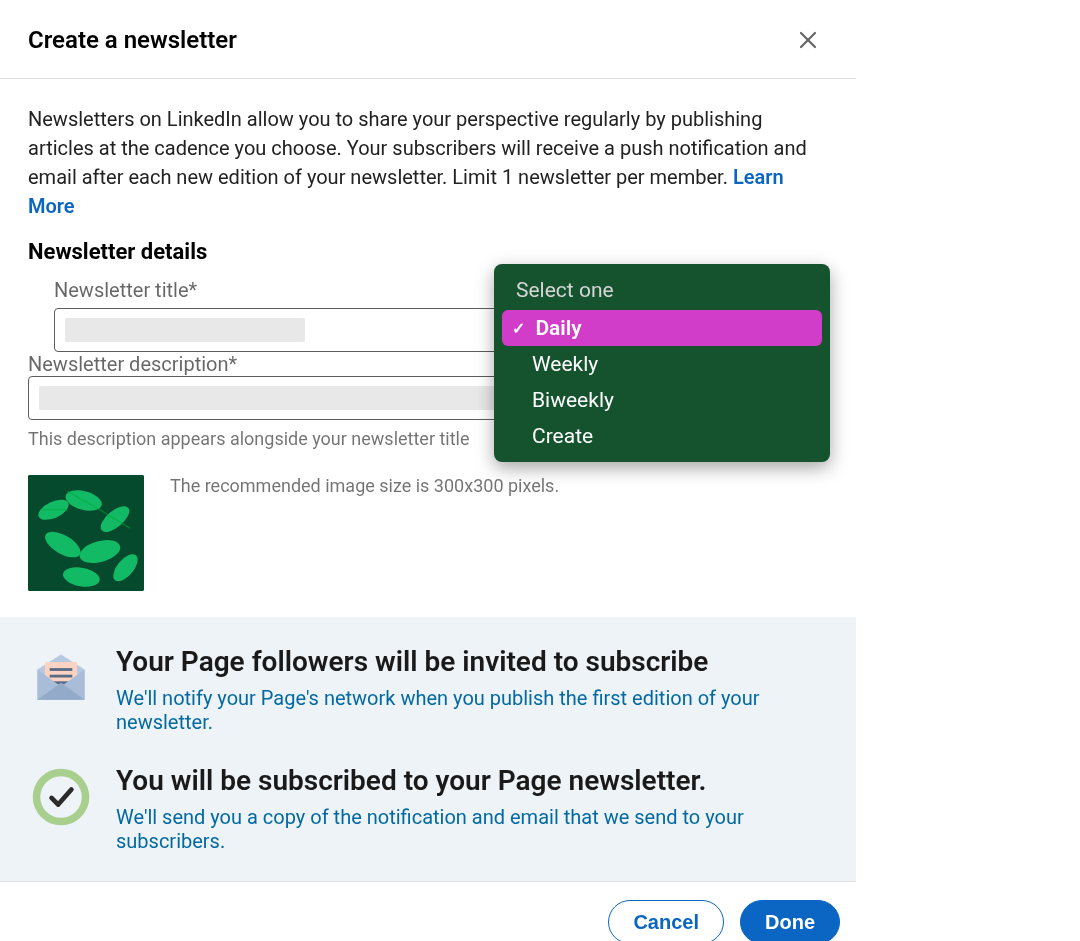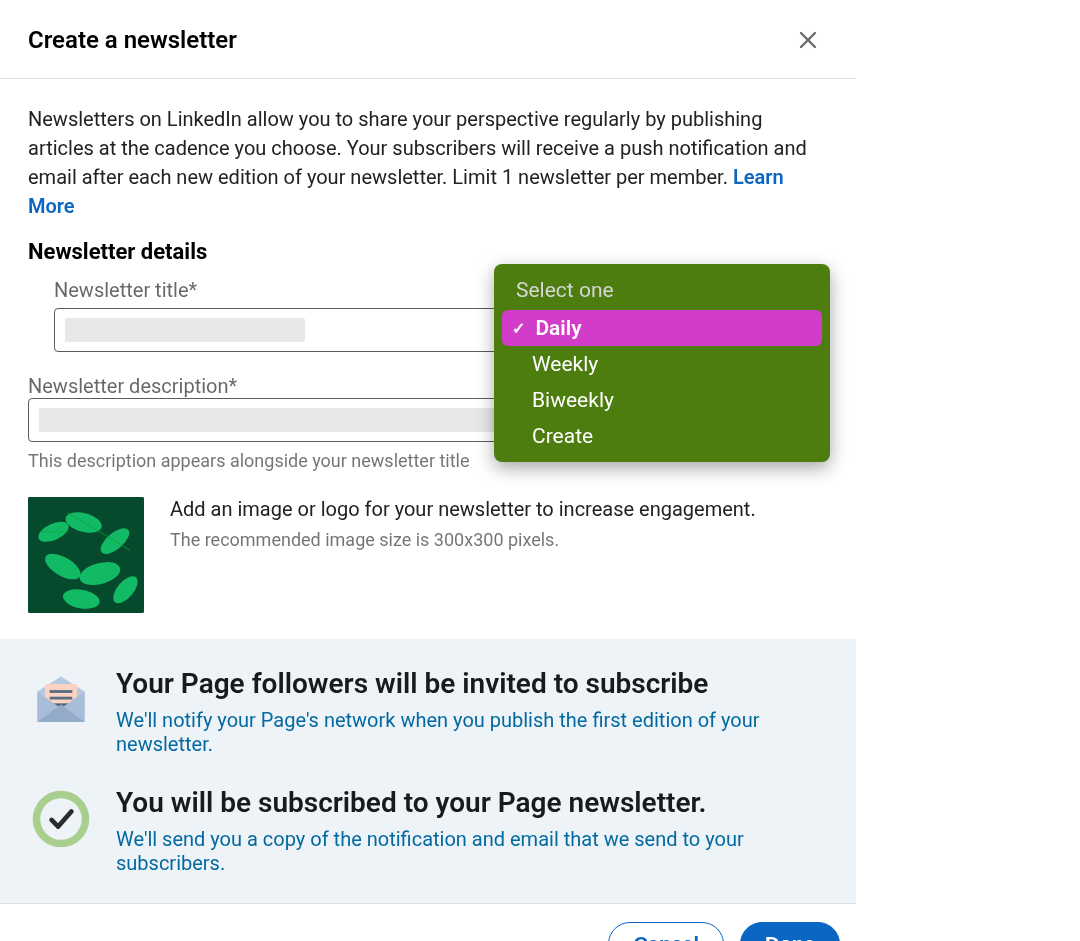--- a/index.html
+++ b/index.html
@@ -21,27 +21,27 @@
 
   .form-row { display: flex; gap: 40px; position: relative; }
   .field-group { display: flex; flex-direction: column; flex: 1 1 auto; }
   .field-group.narrow { flex: 0 0 62%; margin-left: 26px; }
   .field-label { font-size: 20px; color: rgba(0,0,0,0.6); margin-bottom: 6px; }
   .text-input { height: 44px; border: 1px solid #5c5c5c; border-radius: 4px; padding: 6px 10px; font-size: 18px; background: #fff; }
   .text-input .redact { display: inline-block; height: 24px; background: #e8e8e8; border-radius: 2px; margin-top: 3px; }
   .redact.w1 { width: 240px; }
   .redact.w2 { width: 550px; }
 
-  .form-block { margin-top: 22px; }
+  .form-block { }
   .helper-text { font-size: 18px; color: rgba(0,0,0,0.55); margin-top: 8px; }
 
   
   .cadence-label { position: absolute; right: 6px; top: 6px; font-size: 20px; color: rgba(0,0,0,0.6); }
   .cadence-input-hint { position: absolute; right: 0; top: 38px; width: 8px; height: 44px; border: 1px solid #5c5c5c; border-left: none; border-radius: 0 4px 4px 0; background: #fff; }
-  .dropdown { position: absolute; top: -14px; right: -2px; width: 336px; background: #4d7c0f; border-radius: 8px; box-shadow: 0 6px 18px rgba(0,0,0,0.35); padding: 8px 8px; z-index: 10; }
+  .dropdown { position: absolute; top: -14px; right: -2px; width: 336px; background: #14532d; border-radius: 8px; box-shadow: 0 6px 18px rgba(0,0,0,0.35); padding: 8px 8px; z-index: 10; }
   .dropdown-header { font-size: 21px; color: #d6d6d6; padding: 6px 14px 8px 14px; }
   .dropdown-item { display: flex; align-items: center; gap: 8px; font-size: 21px; color: #fff; padding: 6px 14px; border-radius: 6px; cursor: pointer; }
   .dropdown-item.selected { background: #d13cc8; font-weight: 600; }
   .dropdown-item.selected::before { content: "✓"; font-size: 16px; margin-right: 2px; margin-left: -4px; }
   .dropdown-item:not(.selected) { padding-left: 30px; }
 
   
   .image-row { display: flex; gap: 26px; margin-top: 26px; align-items: flex-start; margin-bottom: 26px; }
   .thumb { width: 116px; height: 116px; border-radius: 2px; overflow: hidden; flex: 0 0 auto; background: radial-gradient(circle at 30% 30%, #0b4f2e, #063 40%), linear-gradient(135deg, #0a8f52, #04341f); position: relative; }
   .thumb svg { width: 100%; height: 100%; }
@@ -130,21 +130,20 @@
             <ellipse cx="84" cy="80" rx="14" ry="7" transform="rotate(-50 84 80)"></ellipse>
           </g>
           <g stroke="#0a3" stroke-width="1" opacity="0.6">
             <line x1="10" y1="30" x2="34" y2="30"></line>
             <line x1="34" y1="14" x2="62" y2="30"></line>
             <line x1="62" y1="30" x2="88" y2="46"></line>
           </g>
         </svg>
       </div>
       <div class="image-copy">
-        <div class="image-copy-title">Add an image or logo for your newsletter to increase engagement.</div>
         <div class="image-copy-sub">The recommended image size is 300x300 pixels.</div>
       </div>
     </div>
 
   </div>
 
   <div class="info-box">
     <div class="info-item">
       <div class="info-icon">
         <svg viewBox="0 0 70 70" width="66" height="66">

